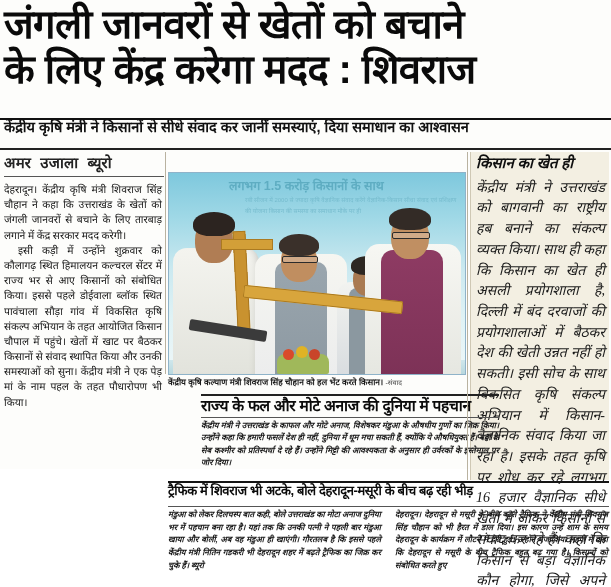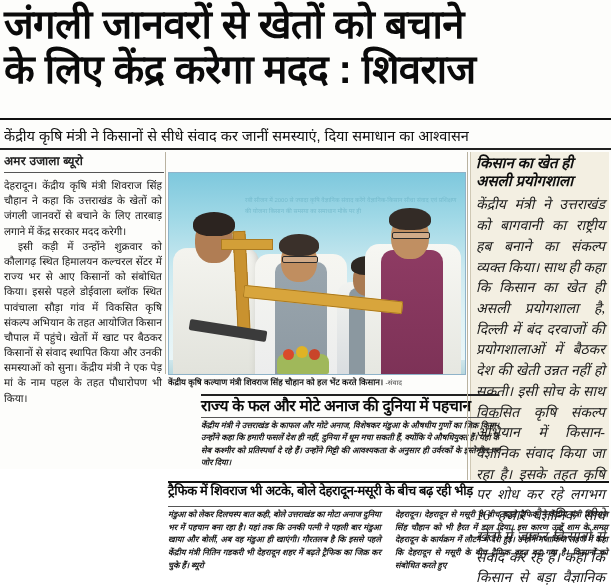--- a/index.html
+++ b/index.html
@@ -25,37 +25,37 @@
     line-height:1.12;
     letter-spacing:-0.6px;
     color:#0a0a0a;
     text-align:left;
   }
   .headline .hl-line{display:block;white-space:nowrap;}
   .hl-rule{
     position:absolute;left:0;top:118px;width:611px;height:2px;background:#111;
   }
   .subhead{
-    position:absolute;left:4px;top:127px;width:603px;
-    font-family:"Liberation Sans","DejaVu Sans",sans-serif;
-    font-weight:normal;font-size:14.5px;line-height:1.25;
+    position:absolute;left:4px;top:118px;width:603px;
+    font-family:"Liberation Sans","DejaVu Sans",sans-serif;
+    font-weight:bold;font-size:14.5px;line-height:1.25;
     white-space:nowrap;
     color:#111;
   }
   .sub-rule{
     position:absolute;left:0;top:148px;width:611px;height:1.5px;background:#222;
   }
 
   
   .col-left{
     position:absolute;left:4px;top:152px;width:160px;
   }
   .byline{
-    font-family:Liberation Sans, sans-serif;
-    font-size:12px;font-weight:bold;color:#222;
+    font-family:Liberation Mono, monospace;
+    font-size:15px;font-weight:bold;color:#222;
     padding-bottom:3px;margin-bottom:5px;
     border-bottom:1px solid #555;
     letter-spacing:0.2px;
   }
   .body-text{
     font-family:"Liberation Serif","DejaVu Serif",serif;
     font-size:10.4px;line-height:1.46;
     text-align:justify;
     color:#151515;
     hyphens:none;
@@ -224,20 +224,21 @@
   <div class="col-left">
     <div class="byline">अमर उजाला ब्यूरो</div>
     <div class="body-text">
       <p class="first">देहरादून। केंद्रीय कृषि मंत्री शिवराज सिंह चौहान ने कहा कि उत्तराखंड के खेतों को जंगली जानवरों से बचाने के लिए तारबाड़ लगाने में केंद्र सरकार मदद करेगी।</p>
       <p>इसी कड़ी में उन्होंने शुक्रवार को कौलागढ़ स्थित हिमालयन कल्चरल सेंटर में राज्य भर से आए किसानों को संबोधित किया। इससे पहले डोईवाला ब्लॉक स्थित पावंचाला सौड़ा गांव में विकसित कृषि संकल्प अभियान के तहत आयोजित किसान चौपाल में पहुंचे। खेतों में खाट पर बैठकर किसानों से संवाद स्थापित किया और उनकी समस्याओं को सुना। केंद्रीय मंत्री ने एक पेड़ मां के नाम पहल के तहत पौधारोपण भी किया।</p>
     </div>
   </div>
 
   <div class="photo-wrap">
     <div class="photo">
+      <div class="banner-text">लगभग 1.5 करोड़ किसानों के साथ</div>
       <div class="banner-sub">रबी सीजन में 2000 से ज्यादा कृषि वैज्ञानिक संवाद करेंगे
 वैज्ञानिक-किसान सीधा संवाद एवं प्रशिक्षण की योजना
 किसान की समस्या का समाधान मौके पर ही</div>
 
       <div class="floor"></div>
 
       <div class="person" id="man1">
         <div class="p-body"></div>
           <div class="p-head"></div>
           <div class="p-hair"></div>
@@ -276,21 +277,20 @@
     </div>
   </div>
   <div class="photo-caption">
     <span>केंद्रीय कृषि कल्याण मंत्री शिवराज सिंह चौहान को हल भेंट करते किसान।</span>
     <span class="credit">-संवाद</span>
   </div>
 
   <div class="col-right">
     <div class="side-title">
       <span>किसान का खेत ही</span><br>
-      <span>असली प्रयोगशाला</span>
     </div>
     <div class="side-body">
       <p>केंद्रीय मंत्री ने उत्तराखंड को बागवानी का राष्ट्रीय हब बनाने का संकल्प व्यक्त किया। साथ ही कहा कि किसान का खेत ही असली प्रयोगशाला है, दिल्ली में बंद दरवाजों की प्रयोगशालाओं में बैठकर देश की खेती उन्नत नहीं हो सकती। इसी सोच के साथ विकसित कृषि संकल्प अभियान में किसान-वैज्ञानिक संवाद किया जा रहा है। इसके तहत कृषि पर शोध कर रहे लगभग 16 हजार वैज्ञानिक सीधे खेतों में जाकर किसानों से संवाद कर रहे हैं। कहा कि किसान से बड़ा वैज्ञानिक कौन होगा, जिसे अपने खेत की मिट्टी, वातावरण और कृषि की गहरी समझ होती है। जरूरत है कि हमारे वैज्ञानिक उनके खेतों में जाएं, उनकी समस्याएं सुनें और वैज्ञानिक जानकारी साझा करें। इस तरह शोध और खेती दोनों उन्नत होंगे। उन्होंने कहा कि उत्तराखंड में कृषि वैज्ञानिकों की 75 टीमें गांवोंजाकर खेतों की मिट्टी के प्रकार और कृषि के अनुसार वैज्ञानिक सलाह दे रहे हैं।</p>
     </div>
   </div>
 
   <div class="band-fruits">
     <div class="band-rule-top"></div>
     <div class="band-title">राज्य के फल और मोटे अनाज की दुनिया में पहचान</div>
     <div class="band-rule-mid"></div>

